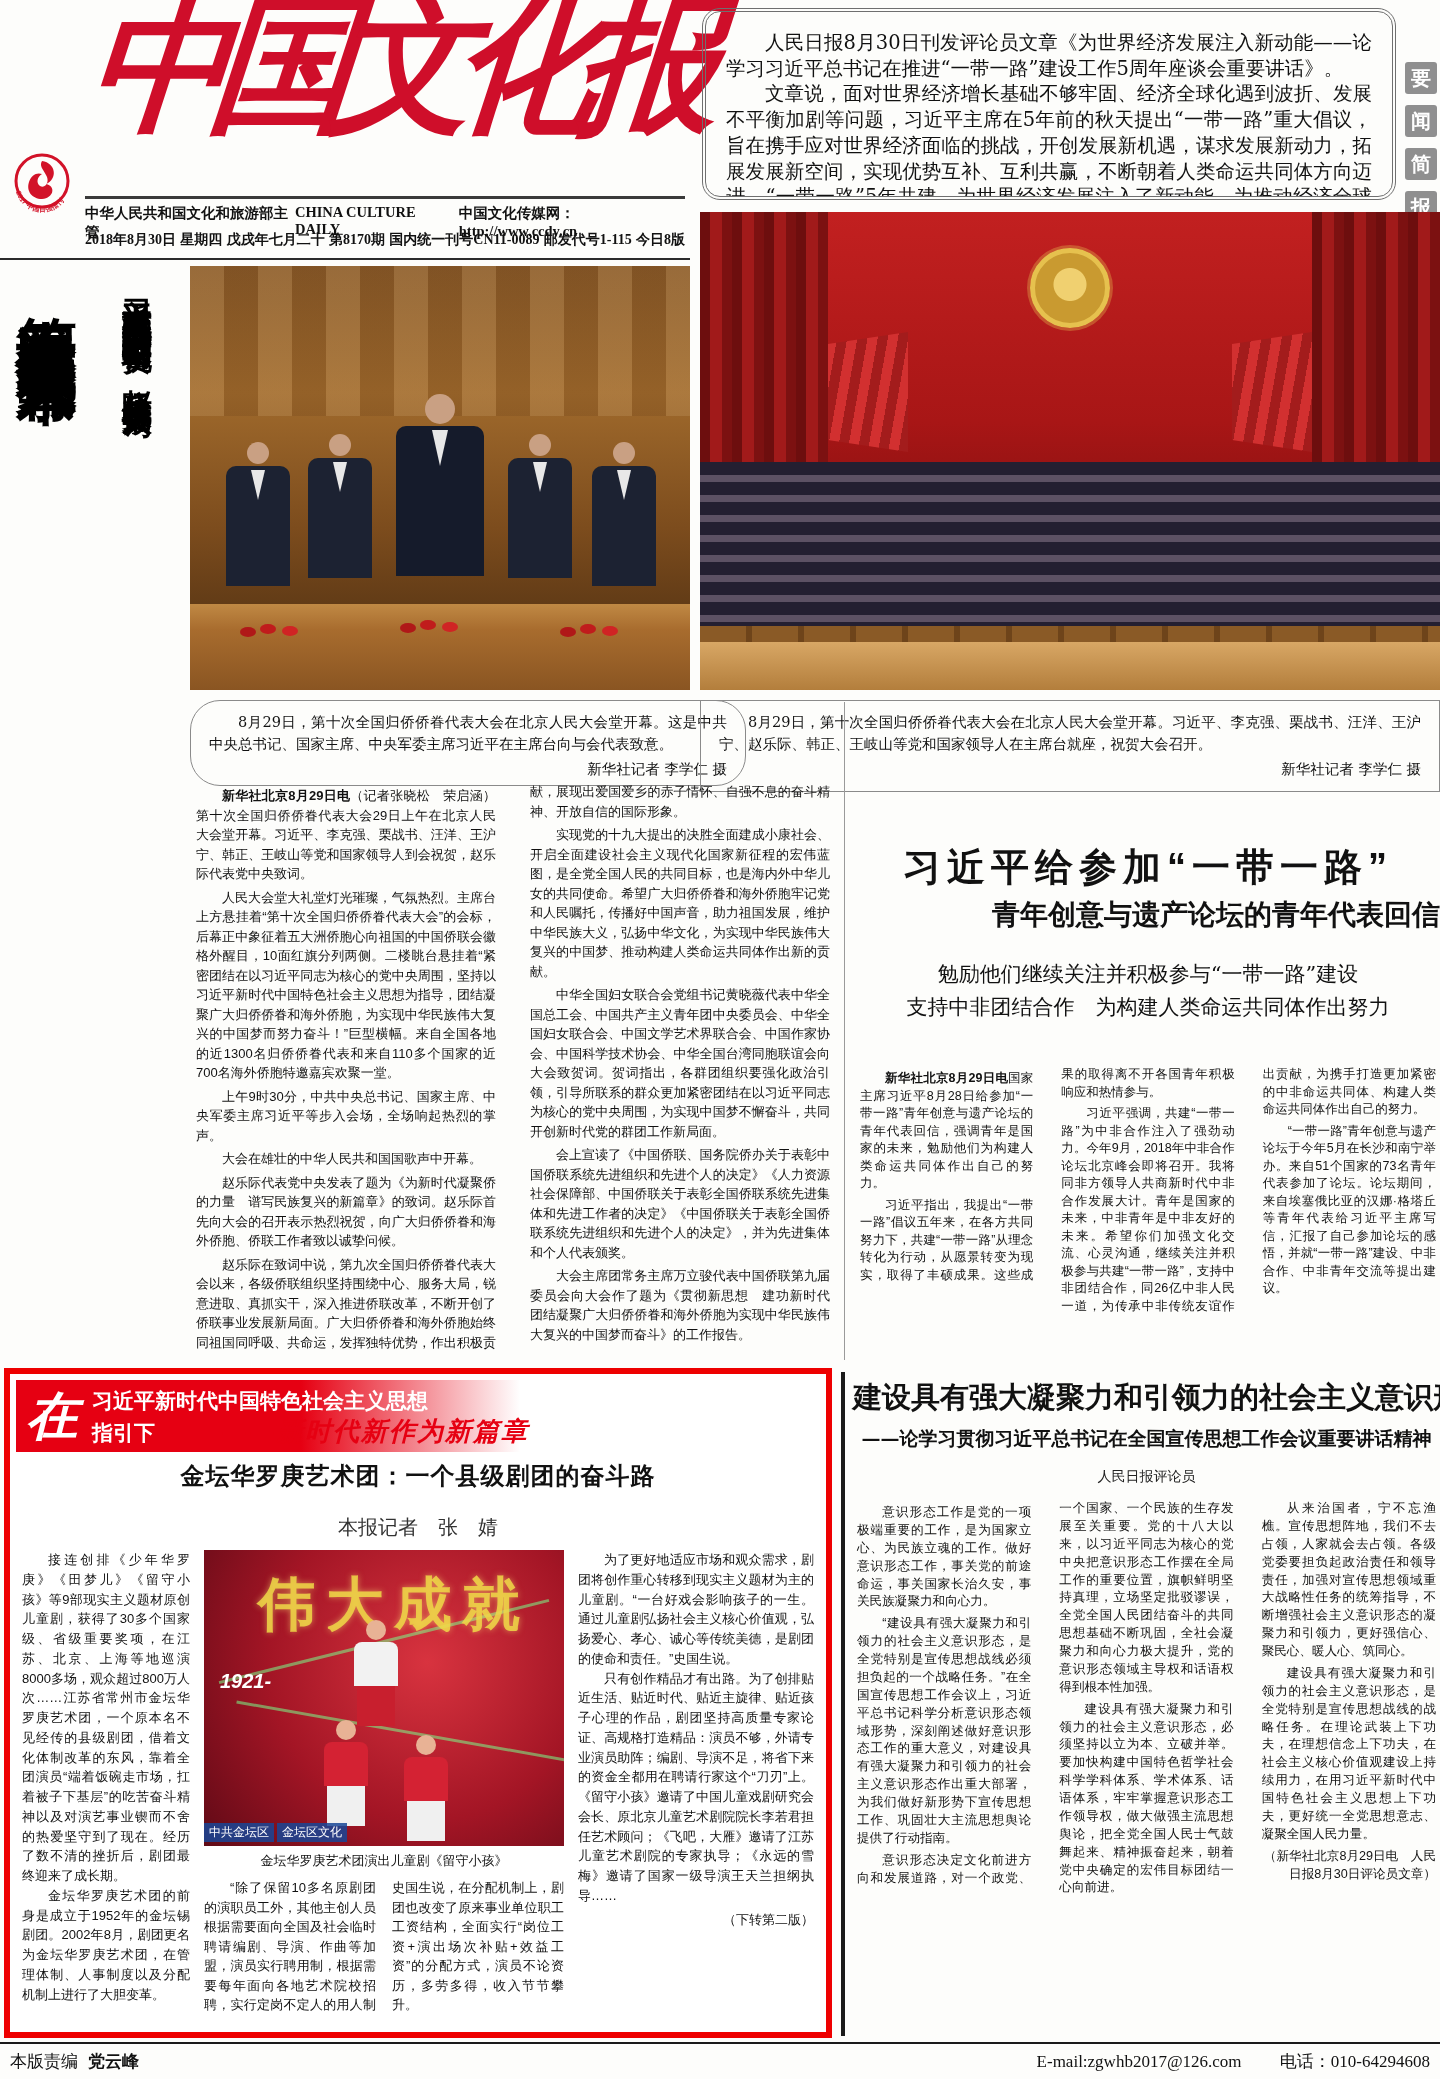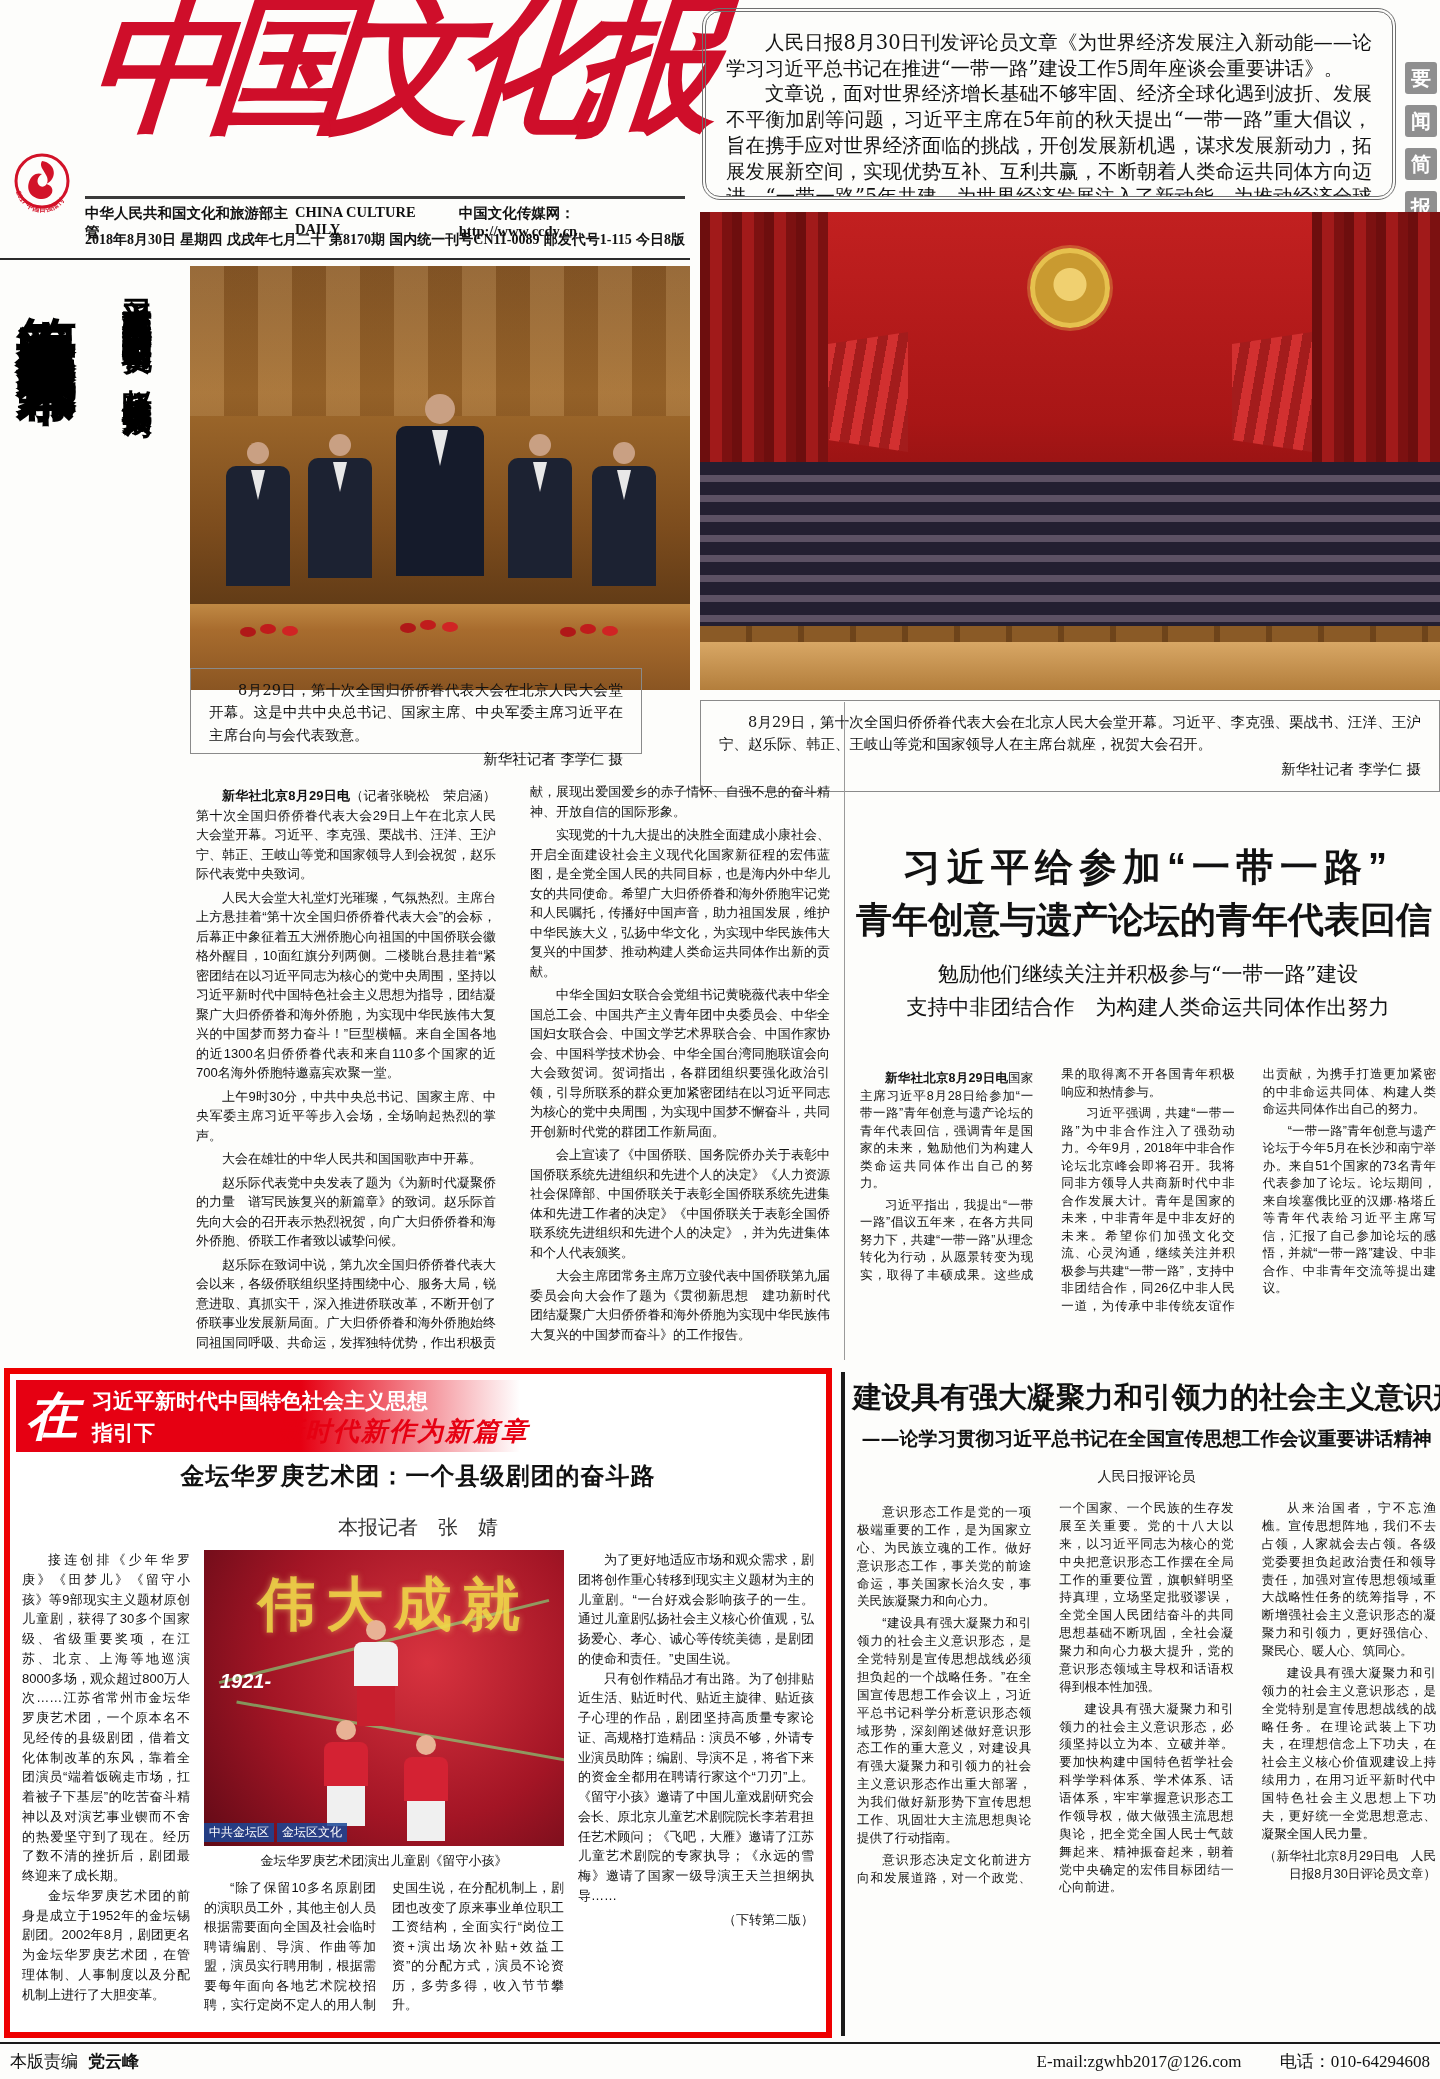--- a/index.html
+++ b/index.html
@@ -63,34 +63,34 @@
     background:repeating-linear-gradient(180deg,#241f31 0 13px,#5d5164 13px 20px);}
   .stagefloor{position:absolute;left:0;bottom:0;width:100%;height:48px;
     background:linear-gradient(180deg,#d8a765 0%,#b37e3c 100%);}
   .deskrow{position:absolute;left:0;bottom:38px;width:100%;height:26px;
     background:repeating-linear-gradient(90deg,#8a5a26 0 46px,#6e441a 46px 52px);}
   
   .cap{border:1px solid #8a8a8a;padding:10px 18px 8px;box-sizing:border-box;
     font-family:"DejaVu Serif",serif;font-size:14.5px;line-height:1.55;text-align:justify;}
   .cap p{margin:0;text-indent:2em;}
   .cap .credit{text-align:right;margin-top:2px;}
-  .cap-left{left:190px;top:668px;width:452px;height:86px;}
+  .cap-left{left:190px;top:700px;width:556px;height:86px;border-radius:30px;}
   .cap-right{left:700px;top:700px;width:740px;height:92px;}
   
   .bt{font-size:13px;line-height:1.5;text-align:justify;overflow:hidden;}
   .bt p{margin:4px;text-indent:2em;}
   .bt .lead-in{font-weight:bold;}
   .cols-2{column-count:2;column-gap:26px;}
   .cols-3{column-count:3;column-gap:20px;}
   .main-article{left:192px;top:782px;width:642px;height:578px;}
   .vrule-mid{left:844px;top:702px;width:1px;height:658px;background:#9a9a9a;}
   
   .reply-h1{left:856px;top:842px;width:584px;text-align:center;font-size:38px;font-weight:900;
     letter-spacing:6px;white-space:nowrap;}
-  .reply-h2{left:856px;top:896px;width:584px;text-align:left;font-size:36px;font-weight:900;white-space:nowrap;}
+  .reply-h2{left:856px;top:896px;width:584px;text-align:right;font-size:28px;font-weight:900;white-space:nowrap;}
   .reply-sub{left:856px;top:958px;width:584px;text-align:center;font-family:"DejaVu Serif",serif;
     font-size:21px;line-height:1.55;}
   .reply-body{left:856px;top:1066px;width:584px;height:296px;font-size:12.5px;line-height:1.4;}
   
   .red-box{left:4px;top:1368px;width:828px;height:670px;border:6px solid #ee0000;box-sizing:border-box;background:#fff;}
   .vrule-bottom{left:841px;top:1372px;width:4px;height:664px;background:#1a1a1a;}
   .banner{position:absolute;left:6px;top:6px;width:548px;height:72px;
     background:linear-gradient(90deg,#e60012 0%,#e60012 52%,#ffffff 92%);}
   .banner-zai{position:absolute;left:10px;top:2px;font-family:"DejaVu Serif",serif;font-style:italic;
     font-weight:bold;font-size:52px;color:#fff;}

